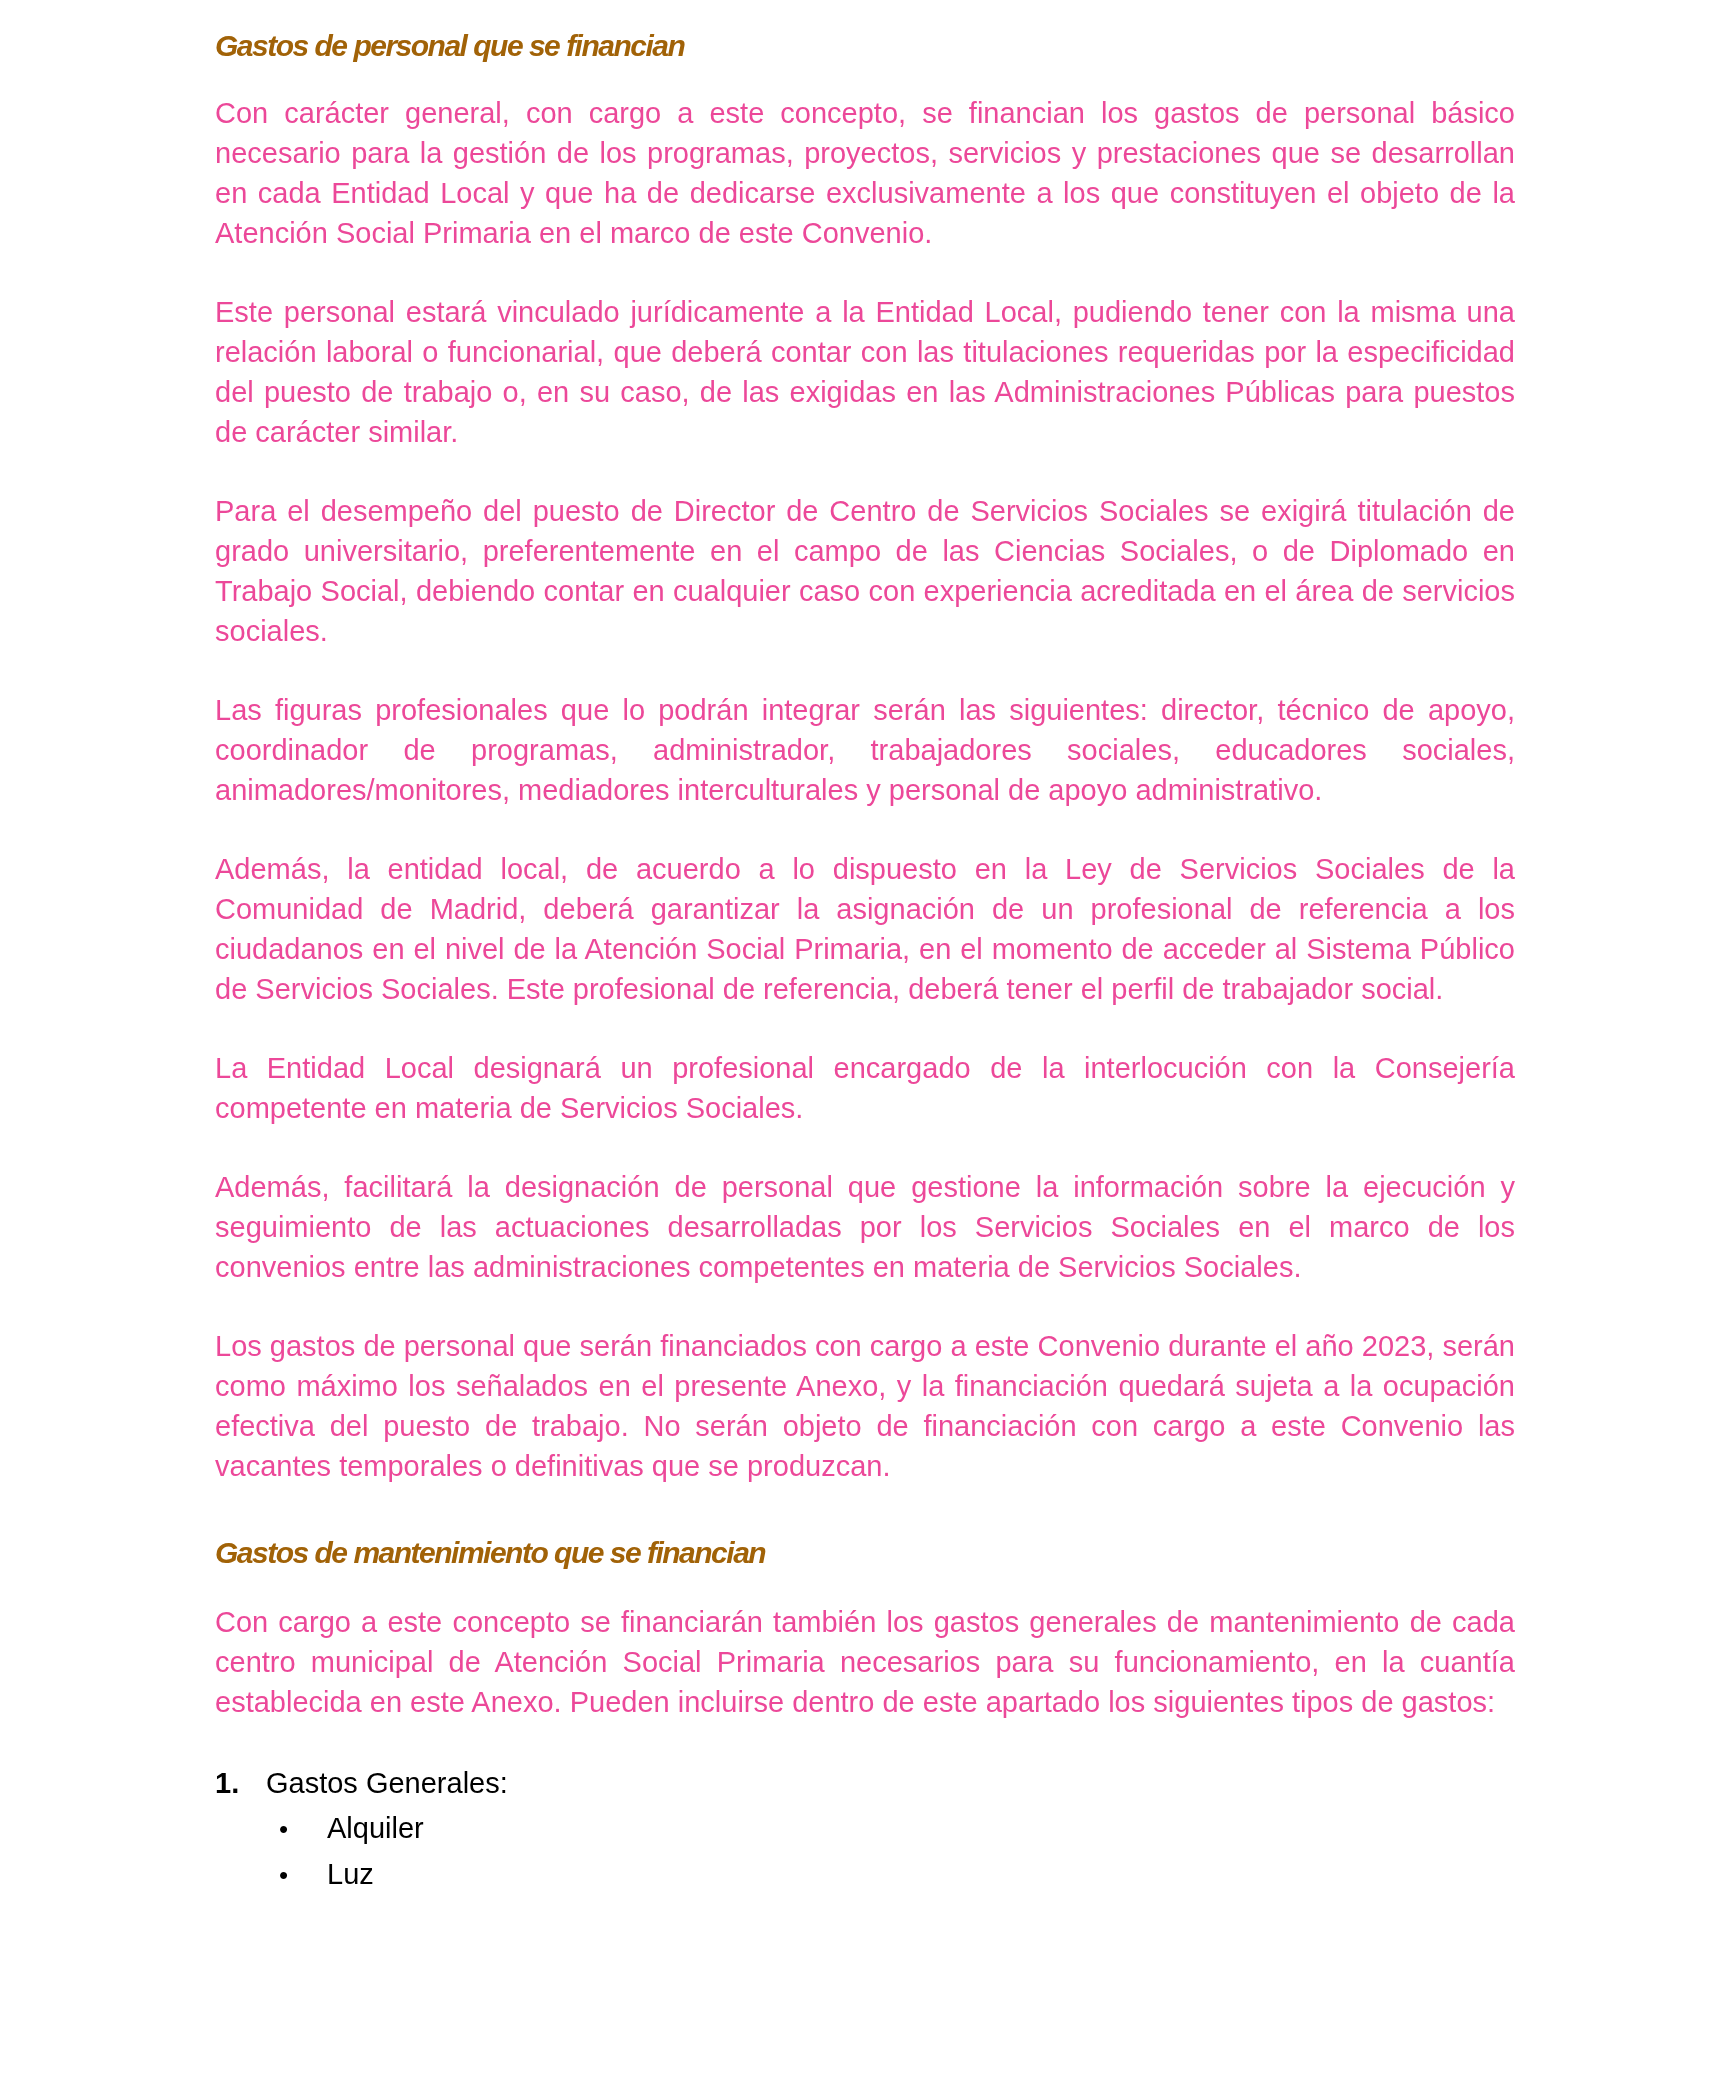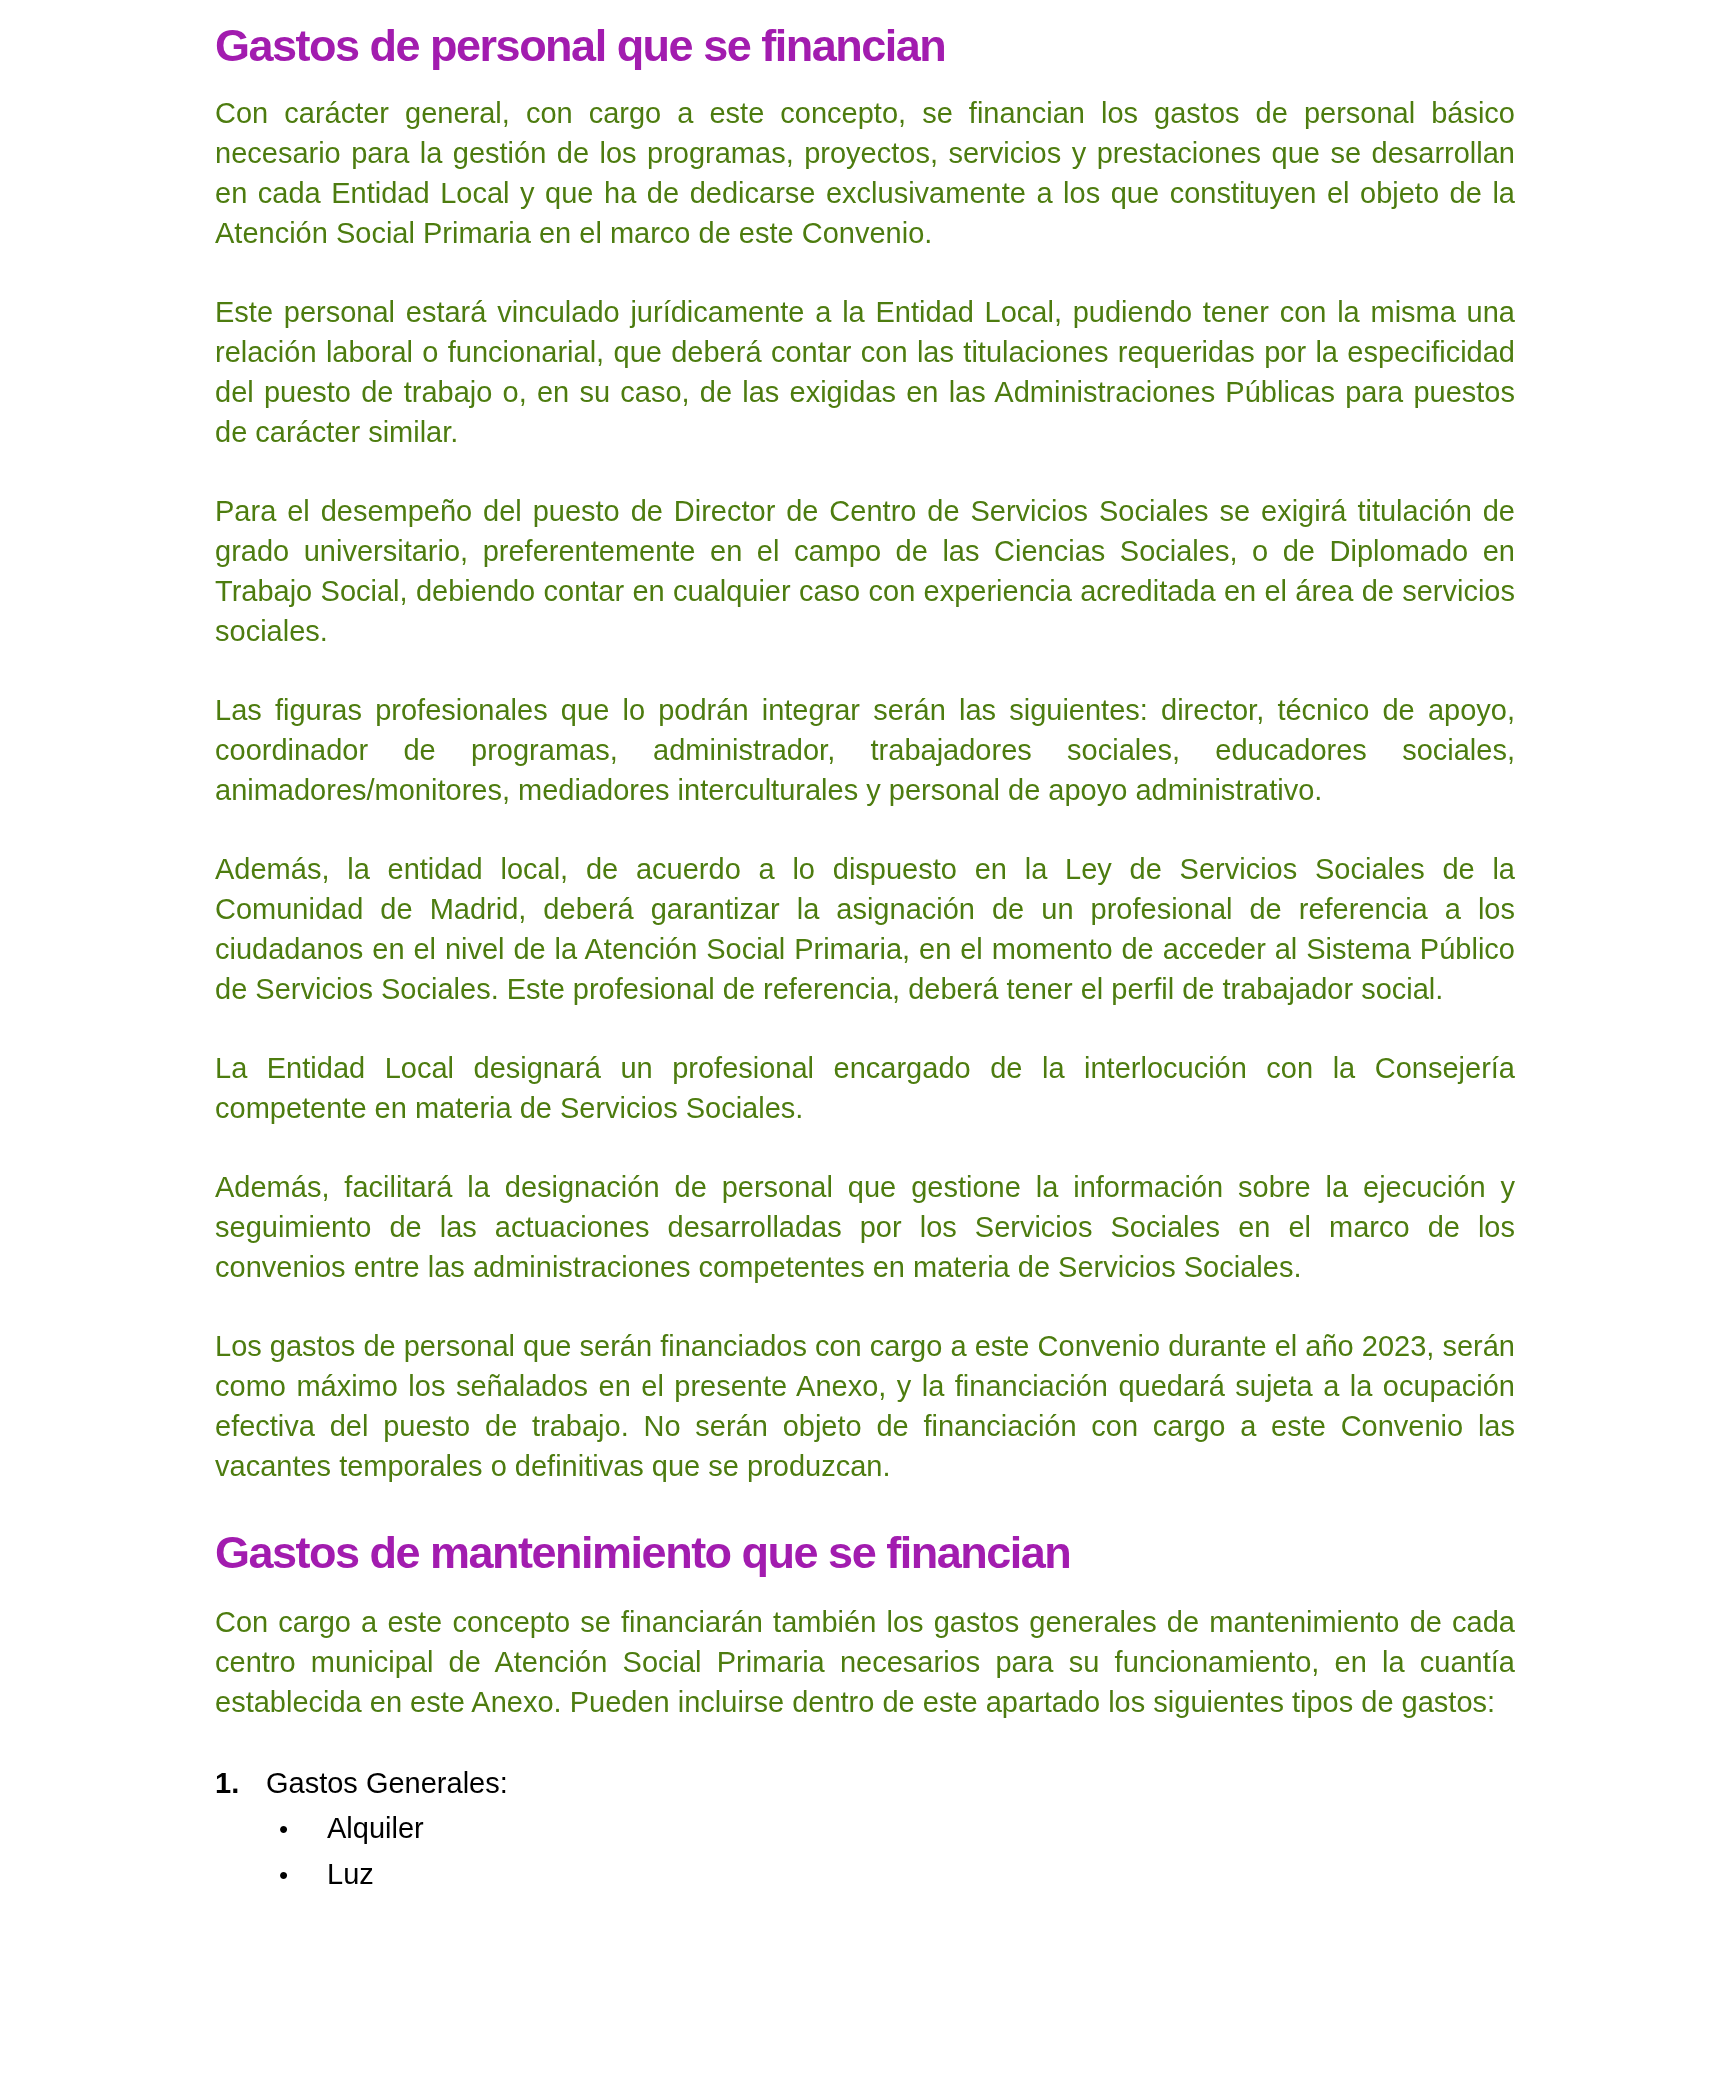--- a/index.html
+++ b/index.html
@@ -12,36 +12,37 @@
     width: 1729px;
     height: 2097px;
     box-sizing: border-box;
     padding: 18px 214px 0 215px;
     background: #ffffff;
     color: #000000;
     font-family: "Liberation Sans", sans-serif;
     overflow: hidden;
   }
   h1.doc-heading {
-    font-size: 45px;
+    font-size: 30px;
     line-height: 55px;
     font-weight: 700;
     letter-spacing: -1.5px;
     margin: 0 0 20px 0;
-    color: #a21caf;
+    color: #a16207;
+    font-style: italic;
   }
   h1.doc-heading.second {
     margin: 0 0 22px 0;
   }
   p.doc-paragraph {
     font-size: 29px;
     line-height: 40px;
     margin: 0 0 39px 0;
     text-align: justify;
-    color: #4d7c0f;
+    color: #ec4899;
   }
   .list-row {
     display: flex;
     align-items: baseline;
     font-size: 29px;
     line-height: 45px;
     color: #000000;
   }
   .list-row.numbered .num-col {
     flex: 0 0 51px;

